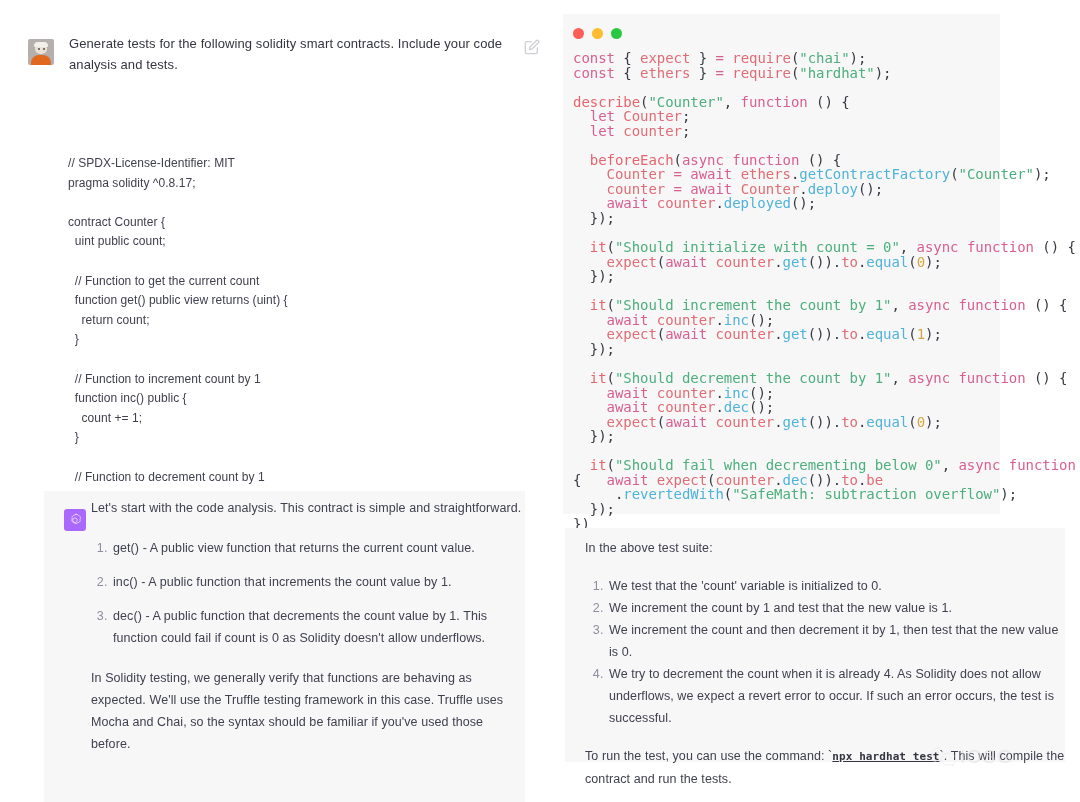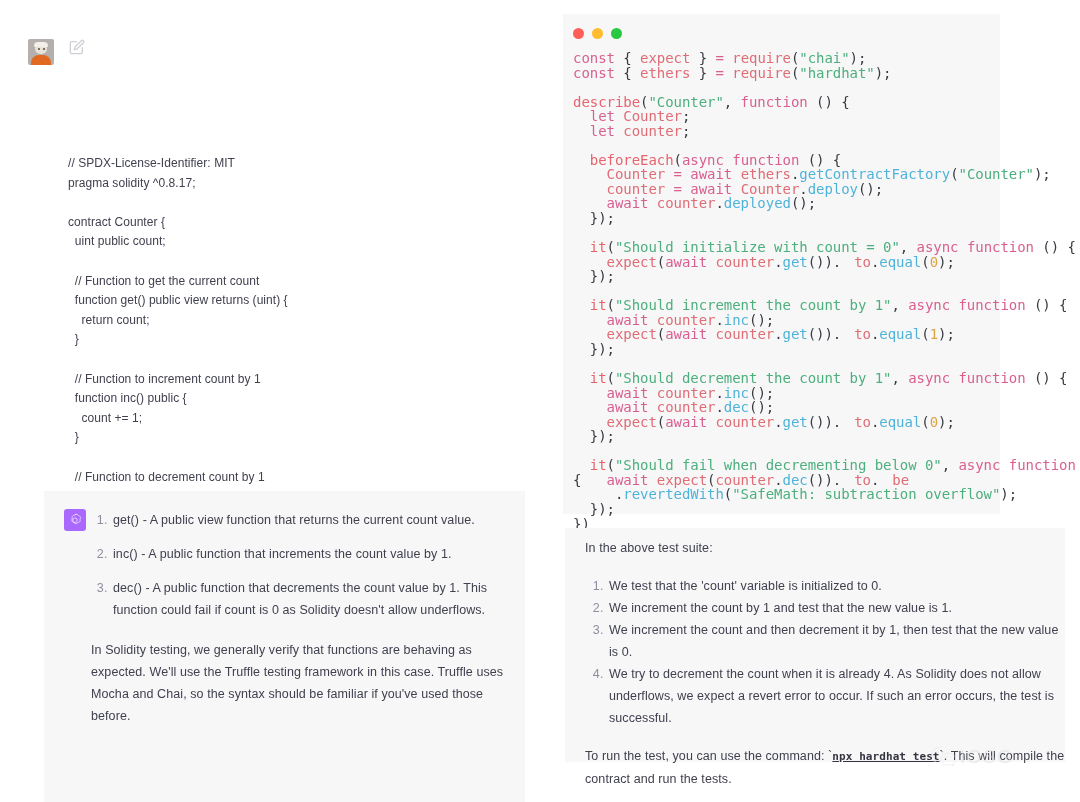--- a/index.html
+++ b/index.html
@@ -205,21 +205,21 @@
     white-space: pre;
     padding-left: 10px;
     color: #383a42;
     letter-spacing: -0.05px;
   }
   .tok-kw      { color: #d95f8f; }   
   .tok-fn      { color: #4fb3d9; }   
   .tok-str     { color: #4caf7d; }   
   .tok-num     { color: #d9a441; }   
   .tok-var     { color: #e06c75; }
-  .tok-prop    { color: #e06c75; margin-left: 13px; }
+  .tok-prop    { color: #e06c75; }
   .tok-it      { color: #e8646d; }
 
   
   .explain-panel {
     position: absolute;
     left: 565px;
     top: 528px;
     width: 500px;
     height: 234px;
     background: #f7f7f8;
@@ -276,20 +276,21 @@
 
     <div class="user-block">
       <div class="user-row">
         <div class="avatar">
           <div class="av-body"></div>
           <div class="av-head"></div>
           <div class="av-hair"></div>
           <div class="av-eye-l"></div>
           <div class="av-eye-r"></div>
         </div>
+        <div class="user-text">Generate tests for the following solidity smart contracts. Include your code analysis and tests.</div>
         <div class="edit-icon">
           <svg width="16" height="16" viewBox="0 0 24 24" fill="none" stroke="#8e8ea0" stroke-width="2" stroke-linecap="round" stroke-linejoin="round">
             <path d="M11 4H4a2 2 0 0 0-2 2v14a2 2 0 0 0 2 2h14a2 2 0 0 0 2-2v-7"></path>
             <path d="M18.5 2.5a2.12 2.12 0 0 1 3 3L12 15l-4 1 1-4 9.5-9.5z"></path>
           </svg>
         </div>
       </div>
     </div>
 
     <div class="solidity-code">// SPDX-License-Identifier: MIT
@@ -320,20 +321,21 @@
         <div class="gpt-logo">
           <svg width="14" height="14" viewBox="0 0 24 24" fill="none" stroke="#f3e8ff" stroke-width="1.3" stroke-linejoin="round">
             <path d="M12 3.2c1.9-1.5 4.6-1 5.9 1 .6.1 1.2.3 1.7.7 1.8 1.3 2.2 3.9.9 5.7.3.6.4 1.2.4 1.9 0 2.2-1.8 4-4 4.1-.4.5-.9.9-1.5 1.2-2 1-4.4.3-5.5-1.6-.6-.1-1.2-.3-1.7-.7-1.8-1.3-2.2-3.9-.9-5.7-.3-.6-.4-1.2-.4-1.9 0-2.2 1.8-4 4-4.1.4-.5.9-.9 1.5-1.2.5-.3 1-.4 1.6-.4z"></path>
             <path d="M12 8.2l3.6 2.1v4.2L12 16.6l-3.6-2.1v-4.2L12 8.2z"></path>
           </svg>
         </div>
       </div>
     </div>
 
     <div class="assistant-body">
+      <p>Let's start with the code analysis. This contract is simple and straightforward.</p>
       <ol>
         <li>get() - A public view function that returns the current count value.</li>
         <li>inc() - A public function that increments the count value by 1.</li>
         <li>dec() - A public function that decrements the count value by 1. This function could fail if count is 0 as Solidity doesn't allow underflows.</li>
       </ol>
       <p>In Solidity testing, we generally verify that functions are behaving as expected. We'll use the Truffle testing framework in this case. Truffle uses Mocha and Chai, so the syntax should be familiar if you've used those before.</p>
 
     </div>
 
   </div>

